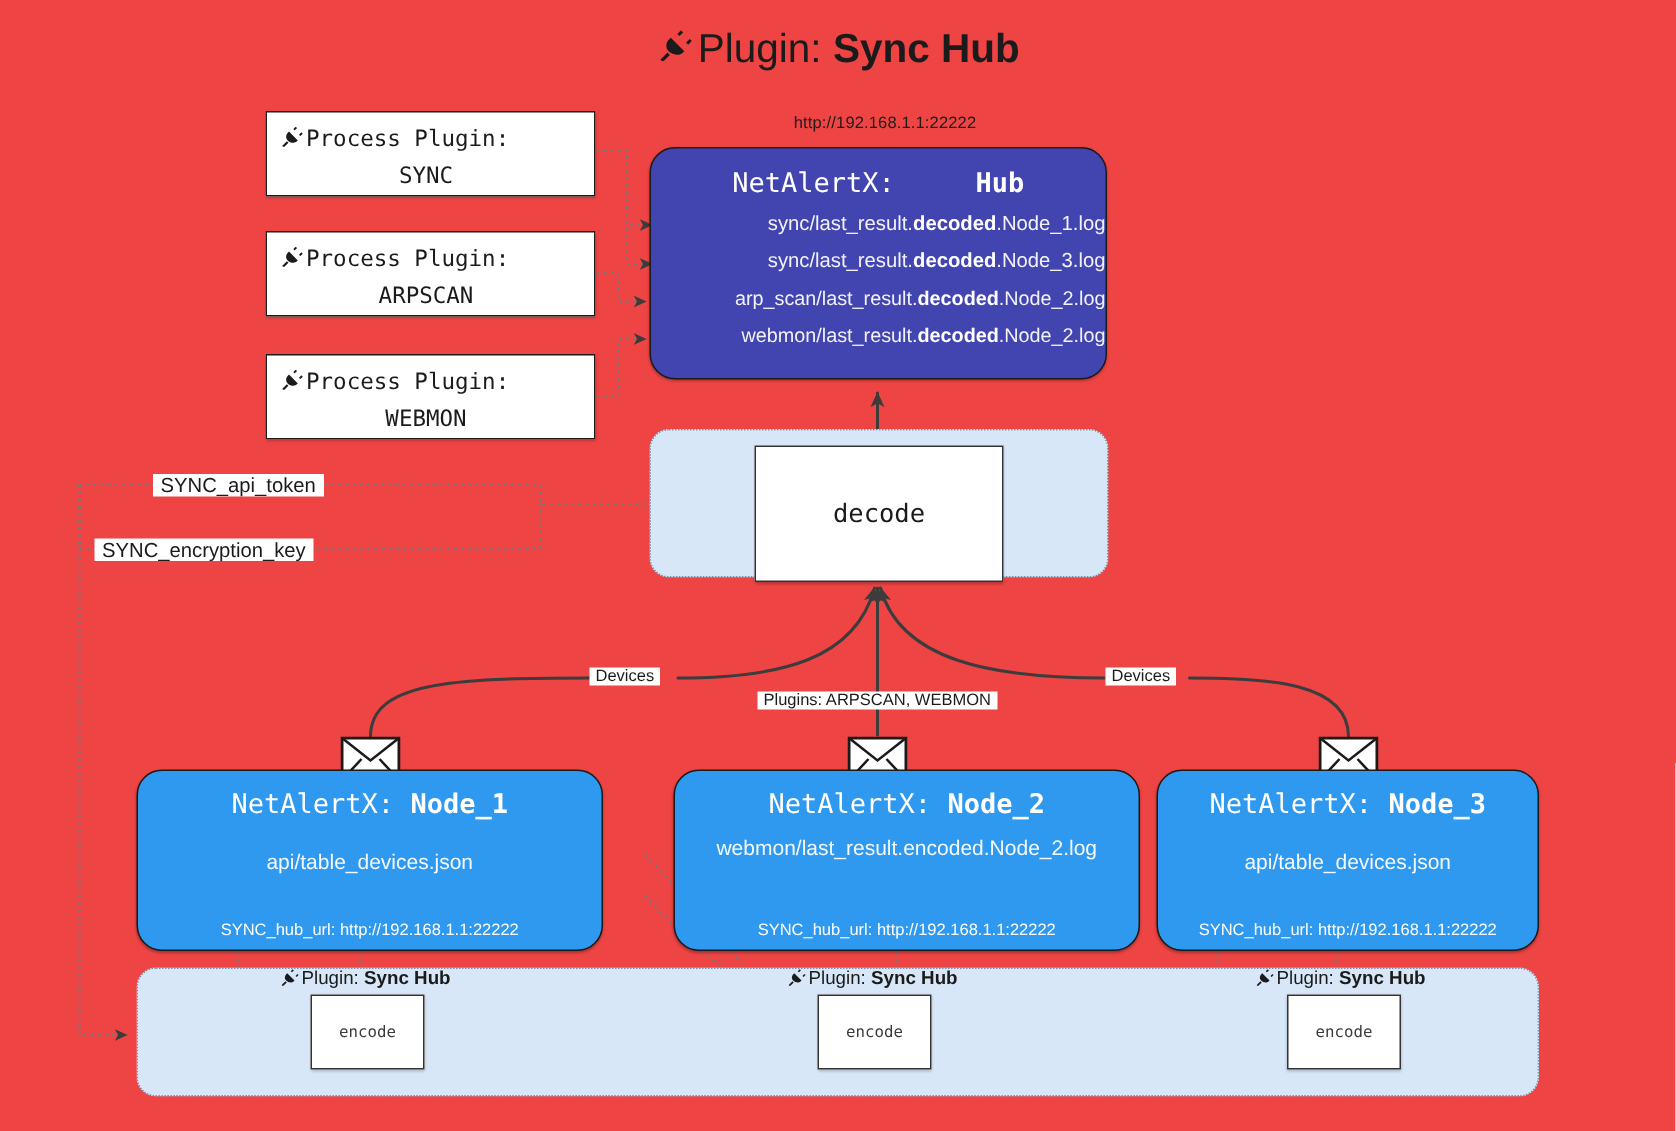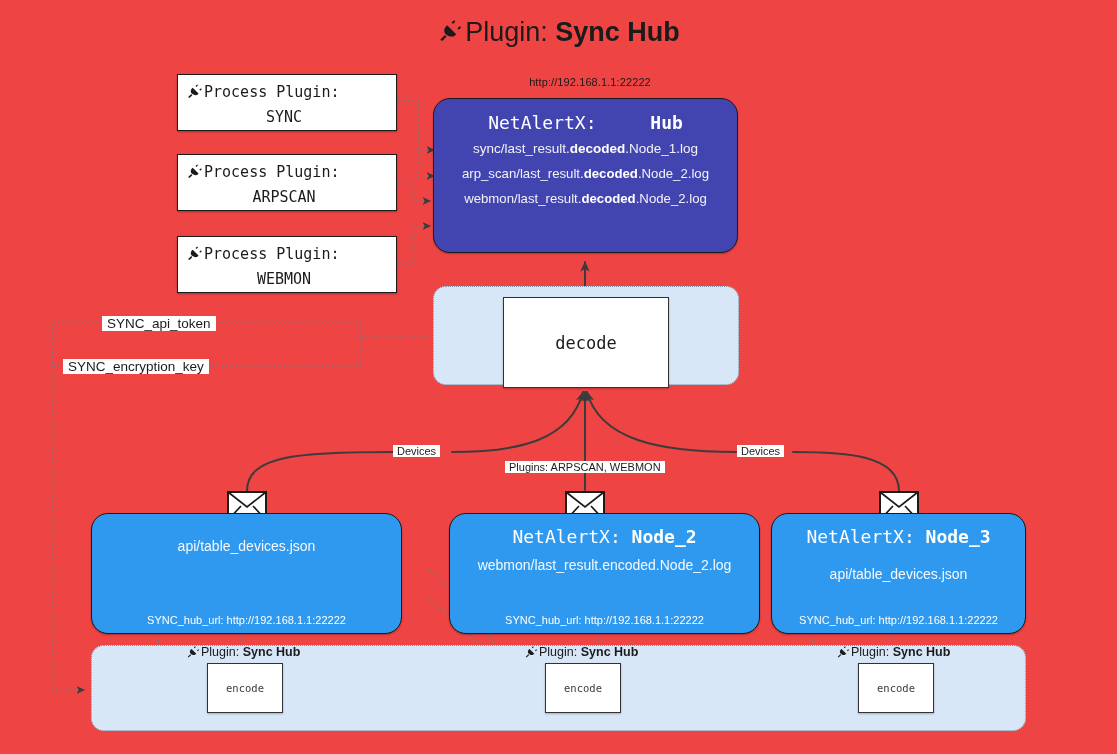--- a/index.html
+++ b/index.html
@@ -61,21 +61,21 @@
     text-align:center;
     font-family:"DejaVu Sans Mono","Liberation Mono",monospace;
     font-size:18px;
     line-height:26px;
     letter-spacing:0px;
   }
   #hub .hub-title b{font-weight:700;padding-left:43px;}
   #hub .hub-line{
     font-size:13.5px;
     line-height:25px;
-    text-align:center;
+    text-align:right;
     white-space:nowrap;
     color:#f2f2f6;
   }
   #hub .hub-line b{font-weight:700;color:#ffffff;}
   #hub .l3, #hub .l4{font-size:13.2px;}
 
   
   .pbox{
     width:220px;height:57px;
     background:#ffffff;
@@ -262,20 +262,21 @@
   </div>
 
   <div class="node" id="hub-url">http://192.168.1.1:22222</div>
 
   <div class="node" id="hub">
     <div class="hub-title">
       <span>NetAlertX:</span>
       <b>Hub</b>
     </div>
     <div class="hub-line l1"><span>sync/last_result.</span><b>decoded</b><span>.Node_1.log</span></div>
+    <div class="hub-line l2"><span>sync/last_result.</span><b>decoded</b><span>.Node_3.log</span></div>
     <div class="hub-line l3"><span>arp_scan/last_result.</span><b>decoded</b><span>.Node_2.log</span></div>
     <div class="hub-line l4"><span>webmon/last_result.</span><b>decoded</b><span>.Node_2.log</span></div>
   </div>
 
   <div class="node pbox" id="pbox1">
     <div class="row1">
       <span class="plug">
         <svg width="17" height="17" viewBox="0 0 26 26">
             <g fill="#1b1b1b">
           <path d="M4.2 20.8 L8.0 17.0 L9.6 18.6 L5.8 22.4 C5.0 23.2 3.4 22.4 3.4 21.6 Z"></path>
@@ -344,20 +345,24 @@
     </svg>
   </div>
   <div class="node env" style="left:879px;top:491px;">
     <svg width="40" height="30" viewBox="0 0 40 30">
       <rect x="1" y="1" width="38" height="28" fill="#ffffff" stroke="#1b1b1b" stroke-width="2"></rect>
       <path d="M1,1 L20,16 L39,1 M1,29 L14,15 M39,29 L26,15" fill="none" stroke="#1b1b1b" stroke-width="1.7"></path>
     </svg>
   </div>
 
   <div class="node nbox" id="node1">
+    <div class="n-title">
+      <span>NetAlertX:</span>
+      <b>Node_1</b>
+    </div>
     <div class="n-line">api/table_devices.json</div>
     <div class="n-foot">SYNC_hub_url: http://192.168.1.1:22222</div>
   </div>
 
   <div class="node nbox" id="node2">
     <div class="n-title">
       <span>NetAlertX:</span>
       <b>Node_2</b>
     </div>
     <div class="n-line">webmon/last_result.encoded.Node_2.log</div>

